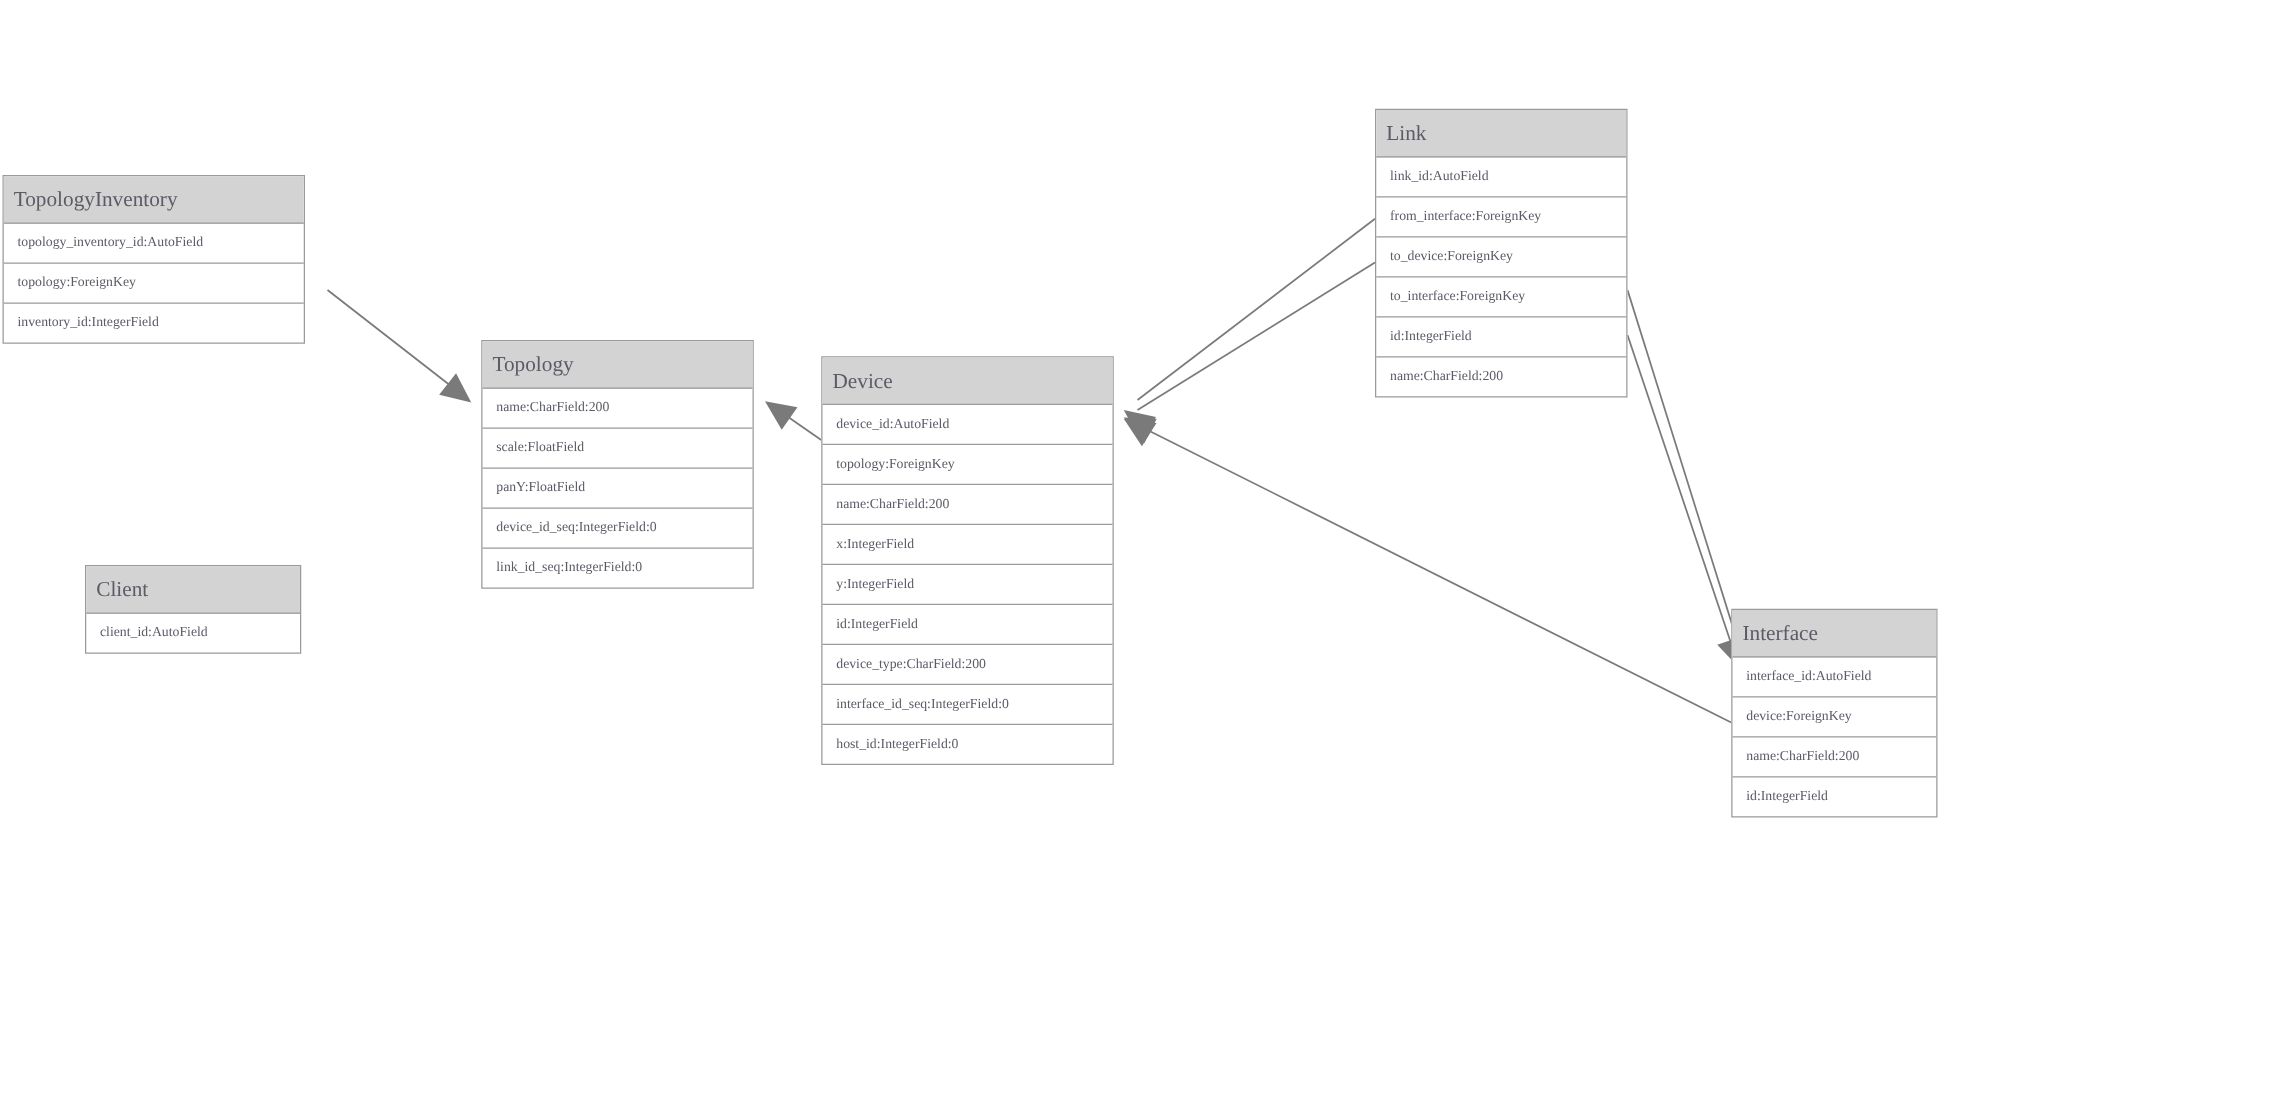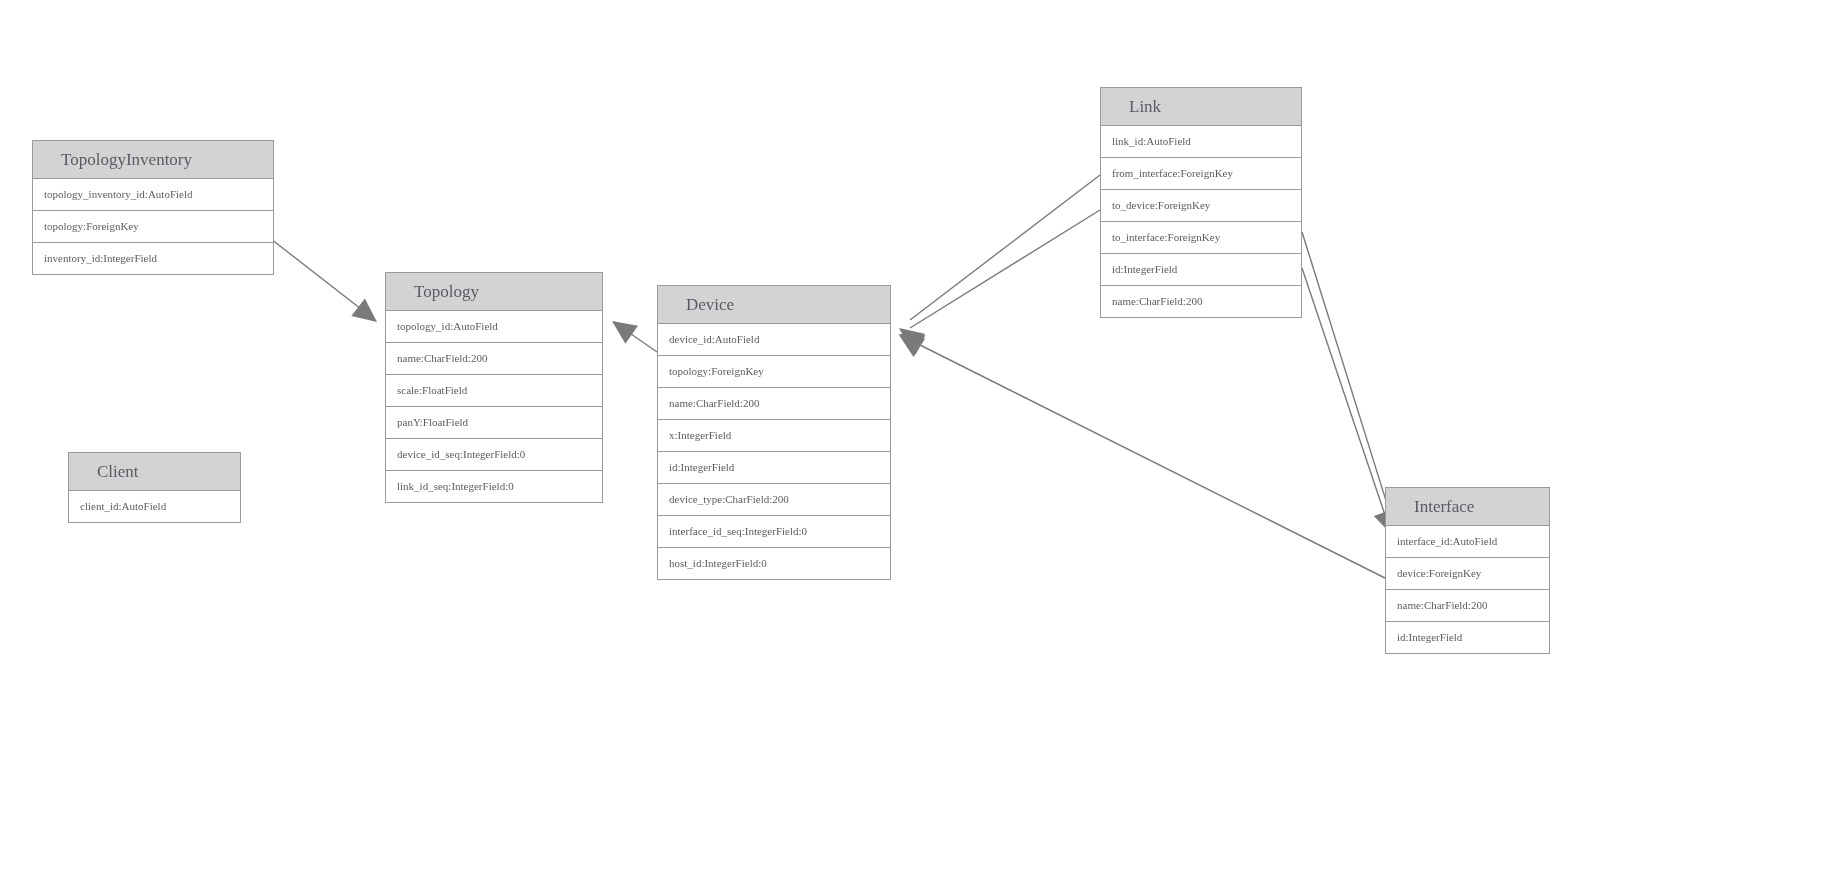--- a/index.html
+++ b/index.html
@@ -30,21 +30,21 @@
     background: #ffffff;
     z-index: 2;
   }
   .entity-header {
     box-sizing: border-box;
     background: #d3d3d3;
     border-bottom: 1px solid #9a9a9a;
     color: #5b5b66;
     font-size: 17px;
     line-height: 1;
-    padding: 10px 0 10px 28px;
+    padding: 10px 0 10px 8px;
     white-space: nowrap;
     overflow: hidden;
   }
   .entity-field {
     box-sizing: border-box;
     border-bottom: 1px solid #9a9a9a;
     color: #5b5b66;
     font-size: 11px;
     line-height: 1;
     padding: 10px 0 10px 11px;
@@ -85,45 +85,45 @@
         <path d="M 1302,232 L 1393,523" stroke="#7a7a7a" stroke-width="1.4" fill="none"></path>
         <polygon points="0,0 -24,-11 -24,11" fill="#7a7a7a" transform="translate(1397,534) rotate(73)"></polygon>
       </g>
       <g>
         <path d="M 1302,268 L 1388,524" stroke="#7a7a7a" stroke-width="1.4" fill="none"></path>
         <polygon points="0,0 -24,-11 -24,11" fill="#7a7a7a" transform="translate(1392,535) rotate(71)"></polygon>
       </g>
     </svg>
 
   <div id="entity-layer">
-      <div class="entity" style="left: 32px; top: 140px; width: 242px;">
+      <div class="entity" style="left: 2px; top: 140px; width: 242px;">
         <div class="entity-header">TopologyInventory</div>
         <div class="entity-field">topology_inventory_id:AutoField</div>
         <div class="entity-field">topology:ForeignKey</div>
         <div class="entity-field">inventory_id:IntegerField</div>
       </div>
       <div class="entity" style="left: 68px; top: 452px; width: 173px;">
         <div class="entity-header">Client</div>
         <div class="entity-field">client_id:AutoField</div>
       </div>
       <div class="entity" style="left: 385px; top: 272px; width: 218px;">
         <div class="entity-header">Topology</div>
-        <div class="entity-field">topology_id:AutoField</div>
         <div class="entity-field">name:CharField:200</div>
         <div class="entity-field">scale:FloatField</div>
         <div class="entity-field">panY:FloatField</div>
         <div class="entity-field">device_id_seq:IntegerField:0</div>
         <div class="entity-field">link_id_seq:IntegerField:0</div>
       </div>
       <div class="entity" style="left: 657px; top: 269px; width: 234px; margin-top: 16px;">
         <div class="entity-header">Device</div>
         <div class="entity-field">device_id:AutoField</div>
         <div class="entity-field">topology:ForeignKey</div>
         <div class="entity-field">name:CharField:200</div>
         <div class="entity-field">x:IntegerField</div>
+        <div class="entity-field">y:IntegerField</div>
         <div class="entity-field">id:IntegerField</div>
         <div class="entity-field">device_type:CharField:200</div>
         <div class="entity-field">interface_id_seq:IntegerField:0</div>
         <div class="entity-field">host_id:IntegerField:0</div>
       </div>
       <div class="entity" style="left: 1100px; top: 87px; width: 202px;">
         <div class="entity-header">Link</div>
         <div class="entity-field">link_id:AutoField</div>
         <div class="entity-field">from_interface:ForeignKey</div>
         <div class="entity-field">to_device:ForeignKey</div>

